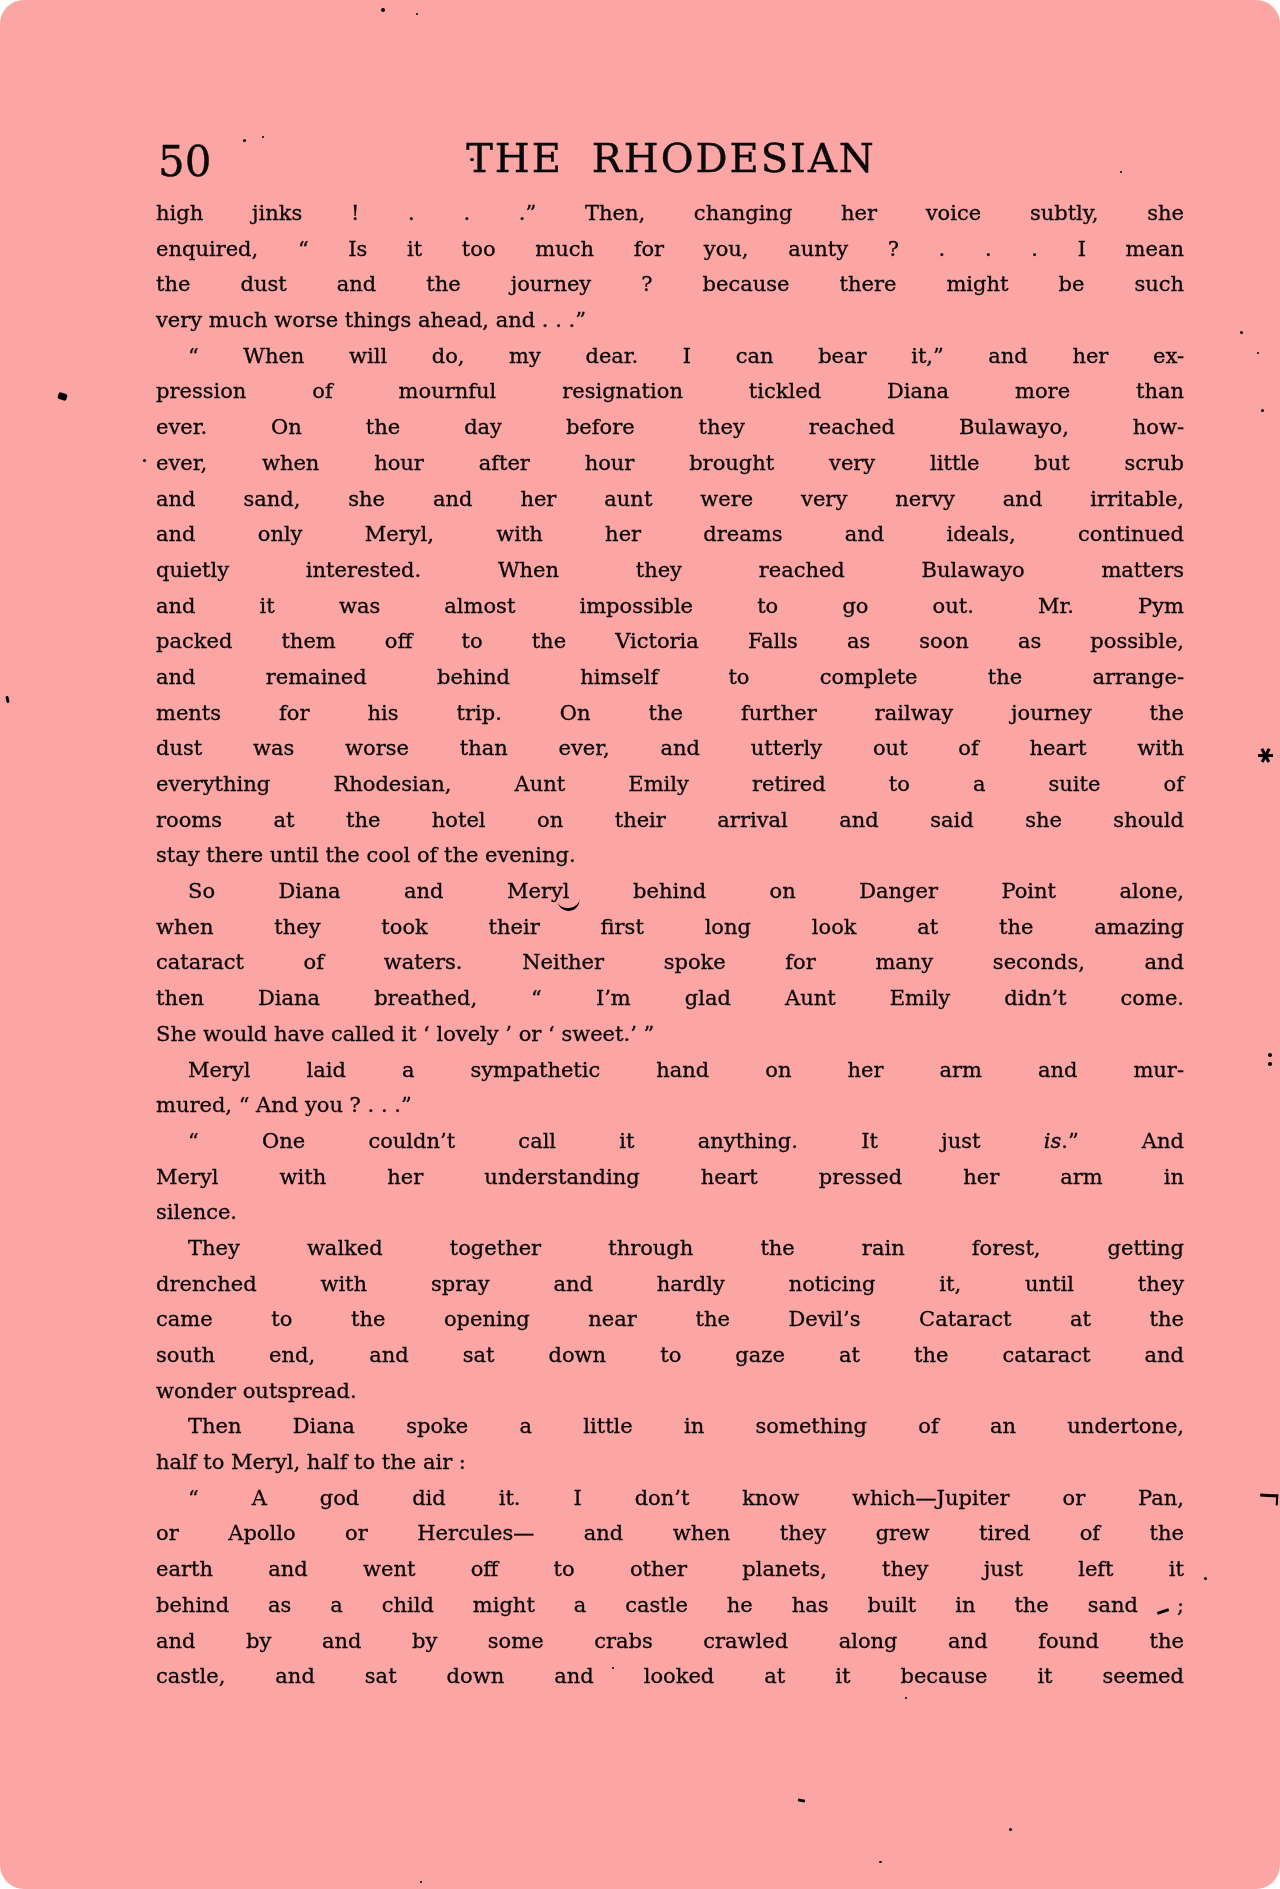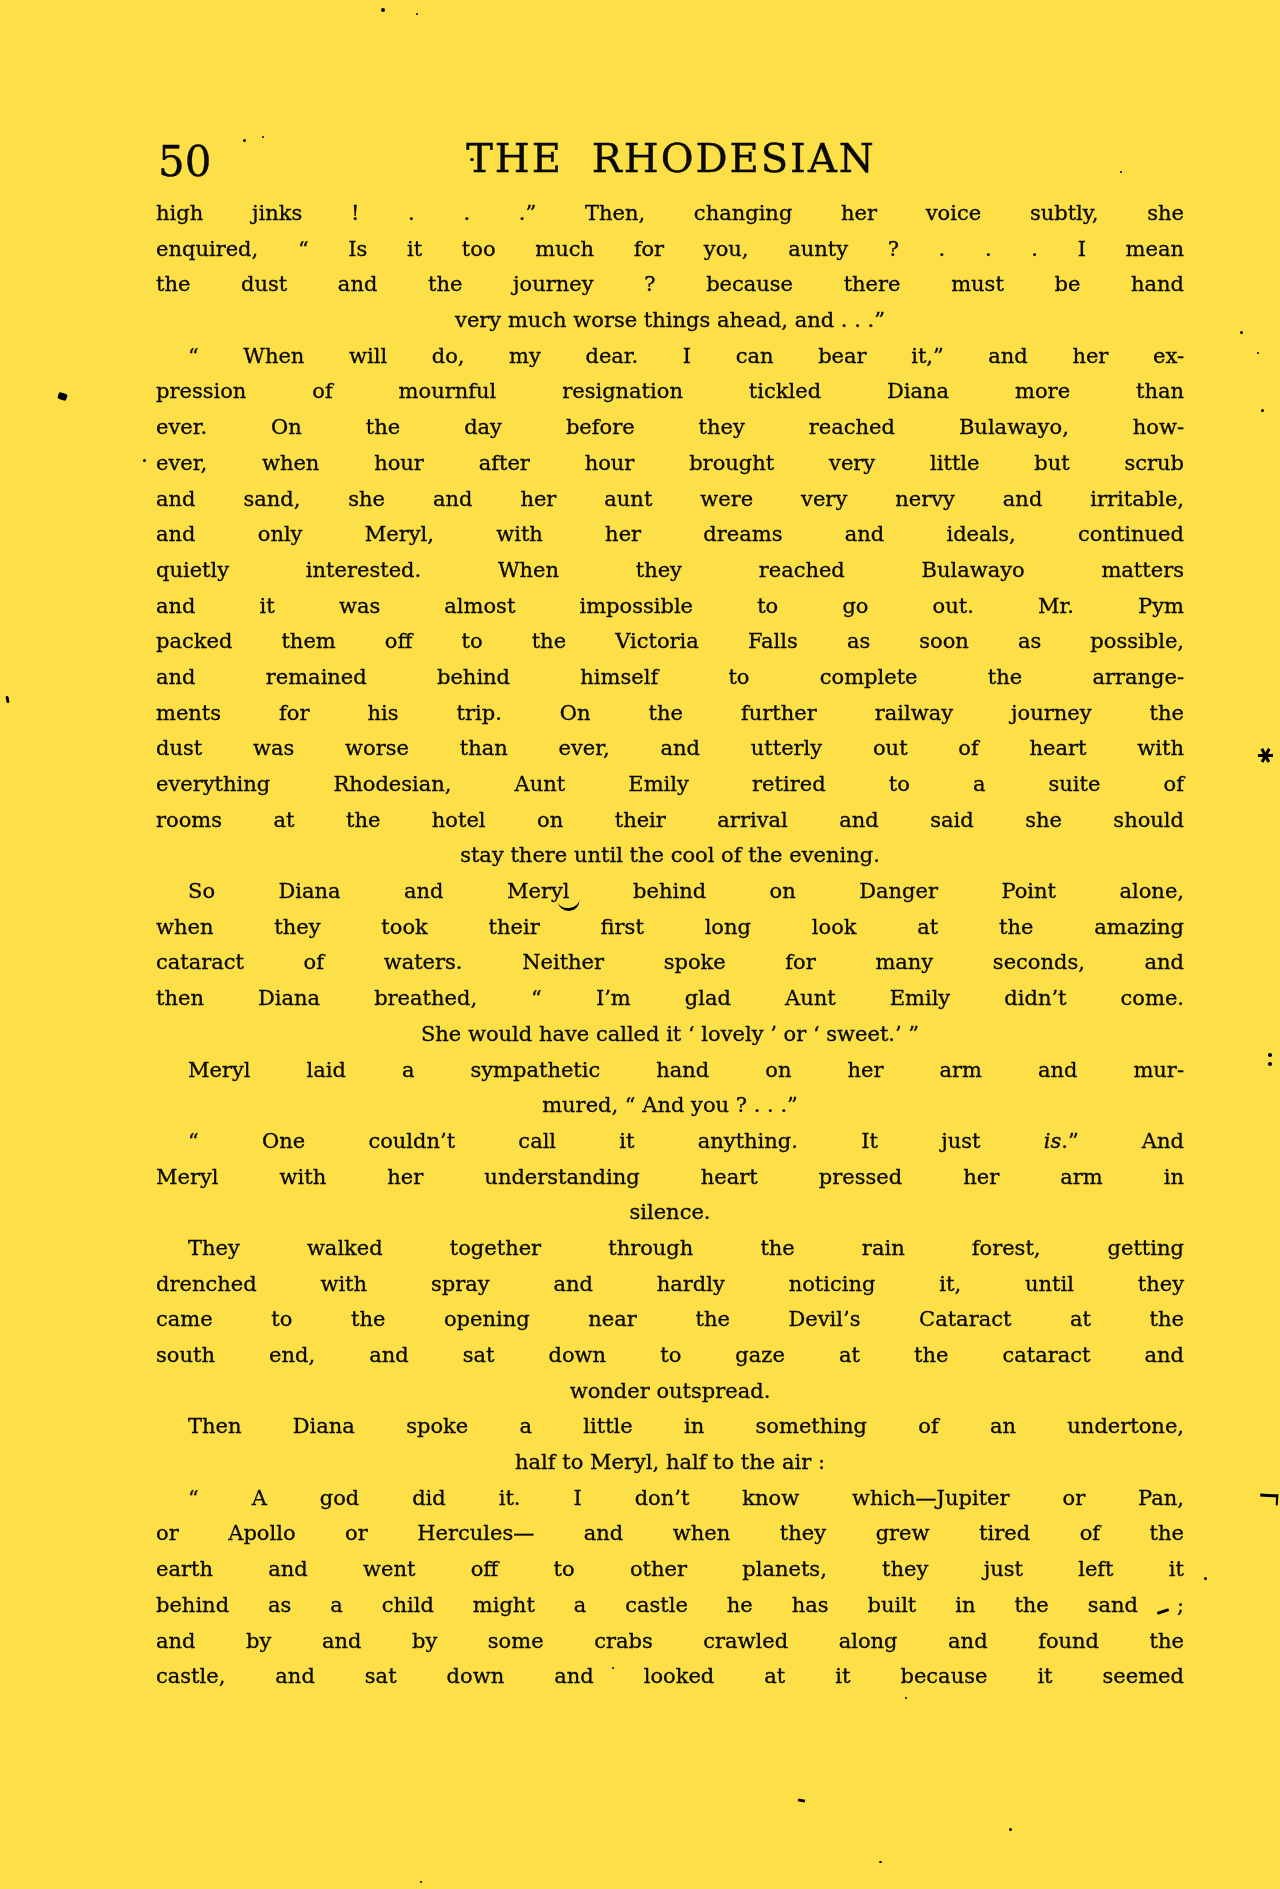--- a/index.html
+++ b/index.html
@@ -1,34 +1,34 @@
 <!DOCTYPE html>
 <html><head>
 <meta charset="utf-8">
 <style>
   html,body { margin:0; padding:0; background:#ffffff; }
   .page {
     position:relative; width:1280px; height:1889px;
-    background:#fde047; overflow:hidden;
-    font-family:"DejaVu Serif", serif; color:#0a0a0a;
+    background:#fca5a5; overflow:hidden;
+    font-family:"DejaVu Serif", serif; color:#0a0a0a;border-radius:24px;
   }
   .header-row { position:absolute; left:158px; top:130px; width:1026px; height:52px; }
   .page-number { position:absolute; left:0; top:7px; font-size:42px; -webkit-text-stroke:0.3px #000; }
   .running-title {
     position:absolute; left:50%; top:5px; transform:translateX(-50%);
     font-size:40px; letter-spacing:2px; word-spacing:14px; white-space:nowrap;
     -webkit-text-stroke:0.4px #000;
   }
   .text-block { position:absolute; left:156px; top:196px; width:1028px; }
   .line {
     font-size:21px; line-height:35.7px; height:35.7px;
     text-align:justify; text-align-last:justify;
     -webkit-text-stroke:0.3px #000;
   }
-  .line.end { text-align:center; text-align-last:auto; }
+  .line.end { text-align:left; text-align-last:auto; }
   .line.indent { text-indent:32px; }
   .line em { font-style:italic; }
 
   
   .dot,.dash,.blob { position:absolute; background:#000; }
   .dot { border-radius:50%; }
   .mark-star { position:absolute; width:16px; height:15px; }
   .mark-star i { position:absolute; left:0; top:6px; width:15px; height:2.6px; background:#000; display:block; }
   .mark-star i:nth-child(2) { transform:rotate(62deg); }
   .mark-star i:nth-child(3) { transform:rotate(-62deg); }
@@ -45,21 +45,21 @@
 <div class="page">
 
   <div class="header-row">
     <div class="page-number">50</div>
     <div class="running-title">THE RHODESIAN</div>
   </div>
 
   <div class="text-block">
     <div class="line">high jinks ! . . .”  Then, changing her voice subtly, she</div>
     <div class="line">enquired, “ Is it too much for you, aunty ? . . . I mean</div>
-    <div class="line">the dust and the journey ? because there must be hand</div>
+    <div class="line">the dust and the journey ? because there might be such</div>
     <div class="line end">very much worse things ahead, and . . .”</div>
     <div class="line indent">“ When will do, my dear.  I can bear it,” and her ex-</div>
     <div class="line">pression of mournful resignation tickled Diana more than</div>
     <div class="line">ever.  On the day before they reached Bulawayo, how-</div>
     <div class="line">ever, when hour after hour brought very little but scrub</div>
     <div class="line">and sand, she and her aunt were very nervy and irritable,</div>
     <div class="line">and only Meryl, with her dreams and ideals, continued</div>
     <div class="line">quietly interested.  When they reached Bulawayo matters</div>
     <div class="line">and it was almost impossible to go out.  Mr. Pym</div>
     <div class="line">packed them off to the Victoria Falls as soon as possible,</div>

